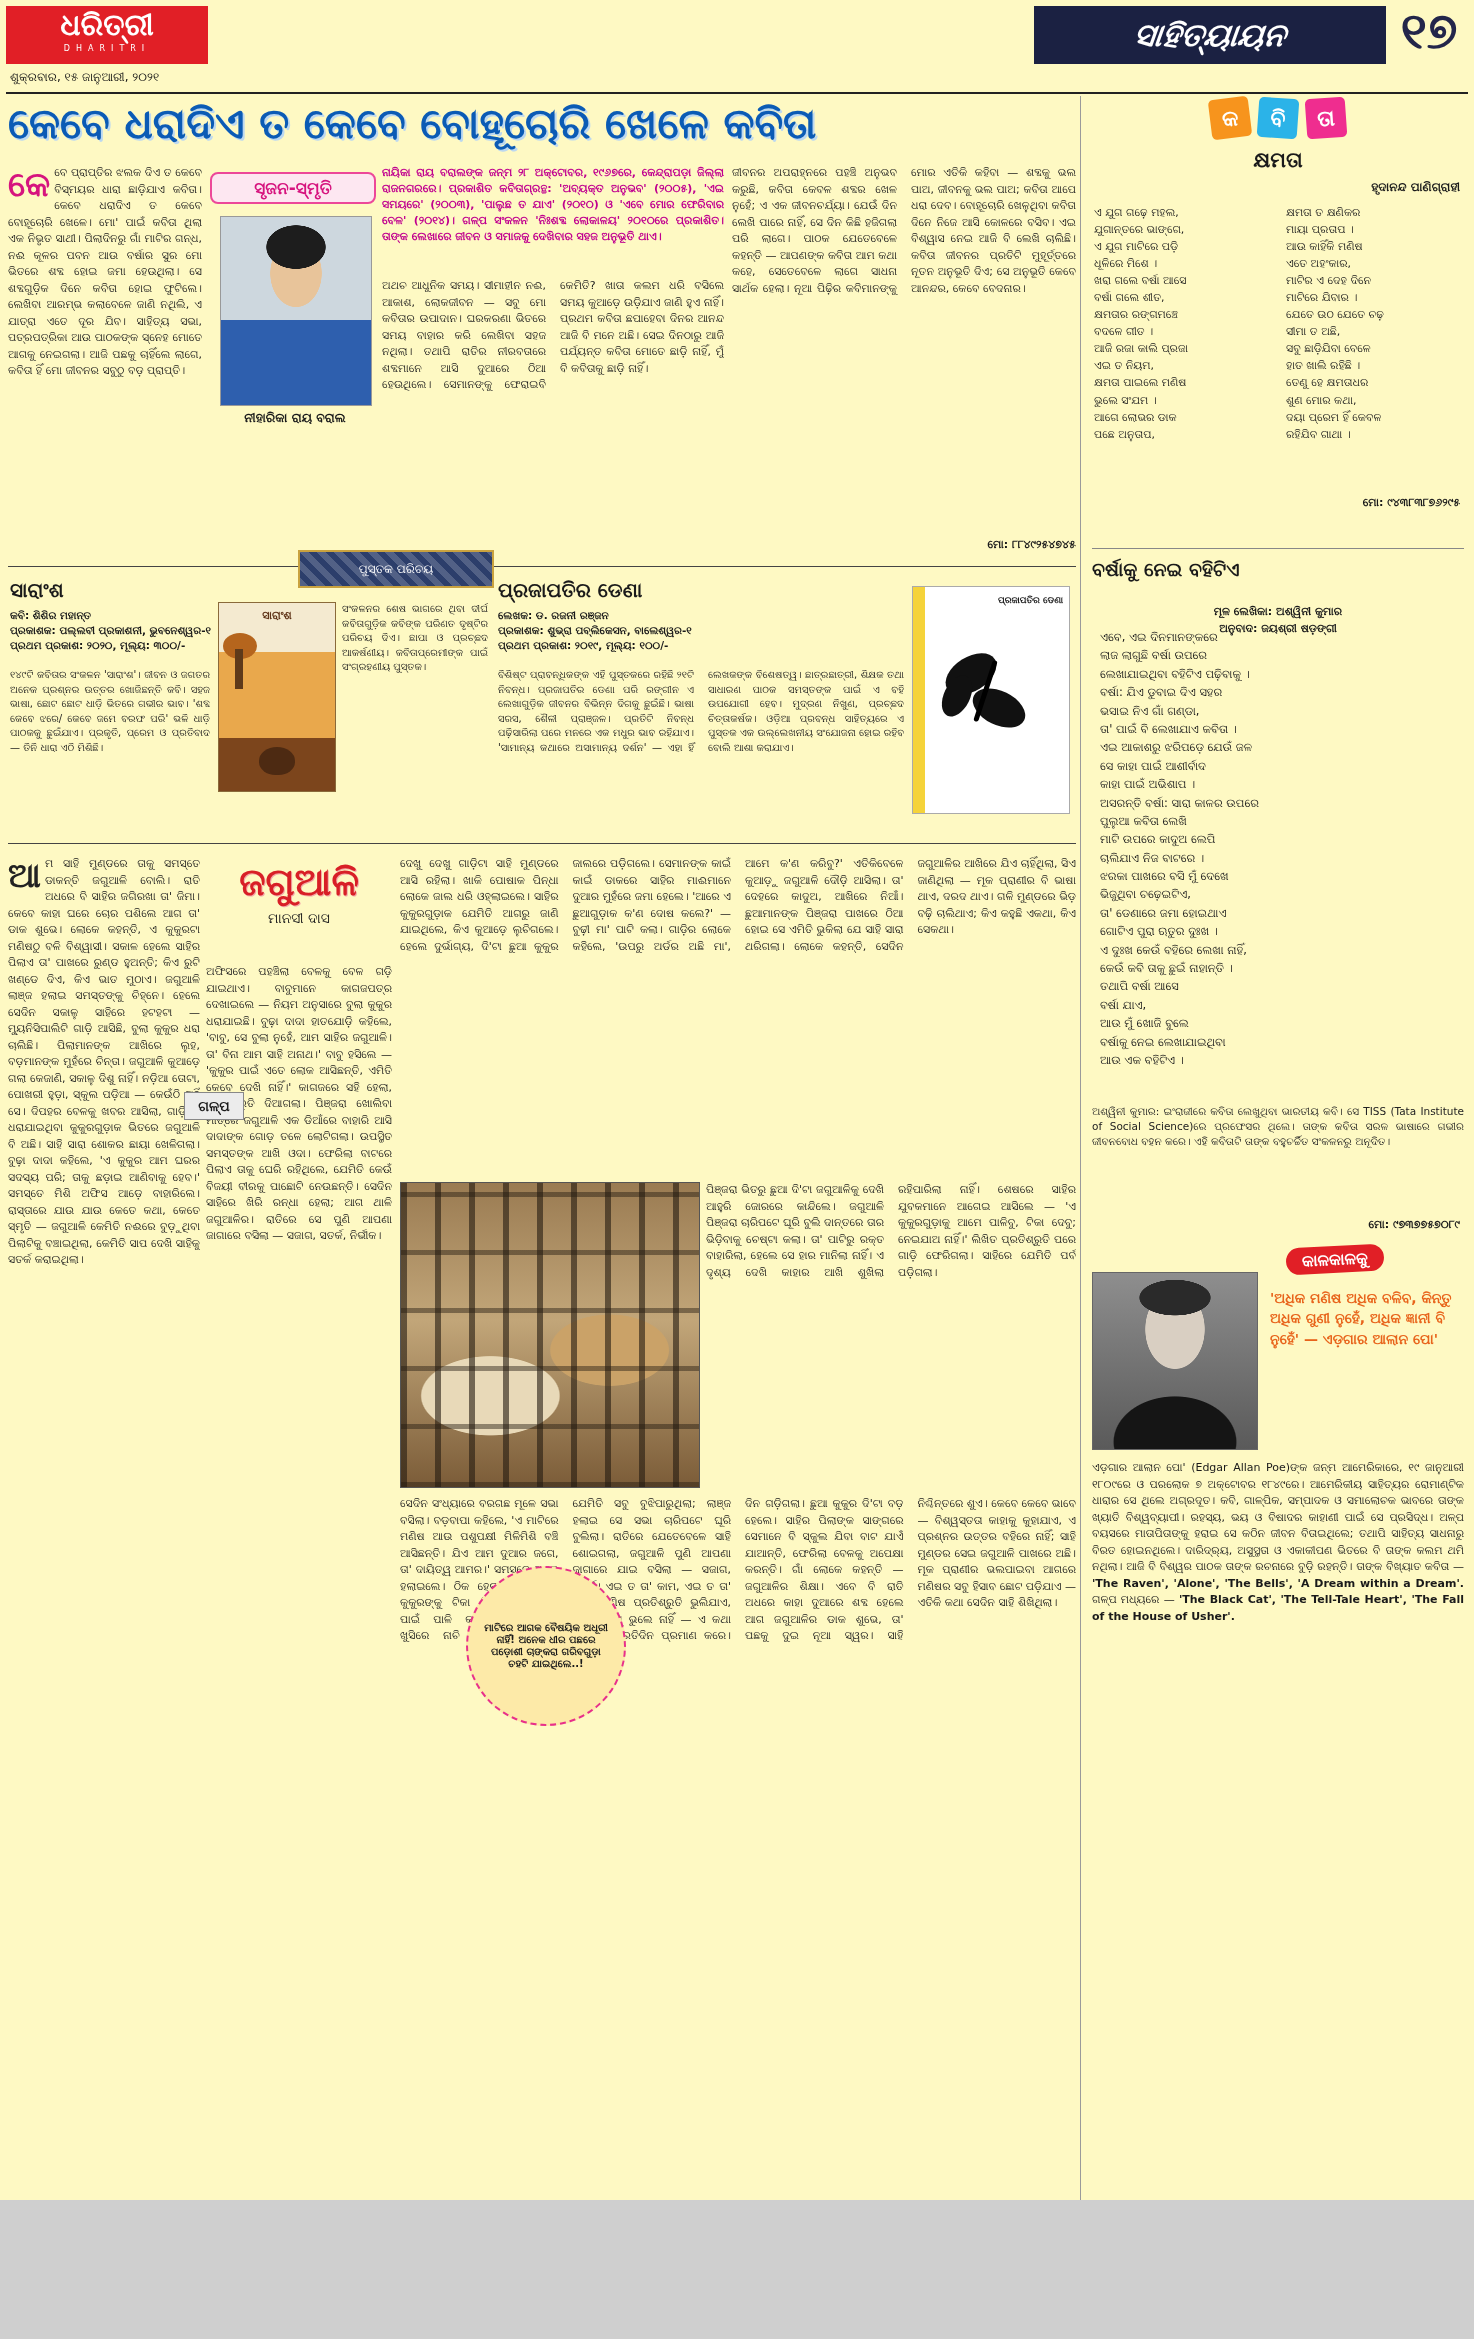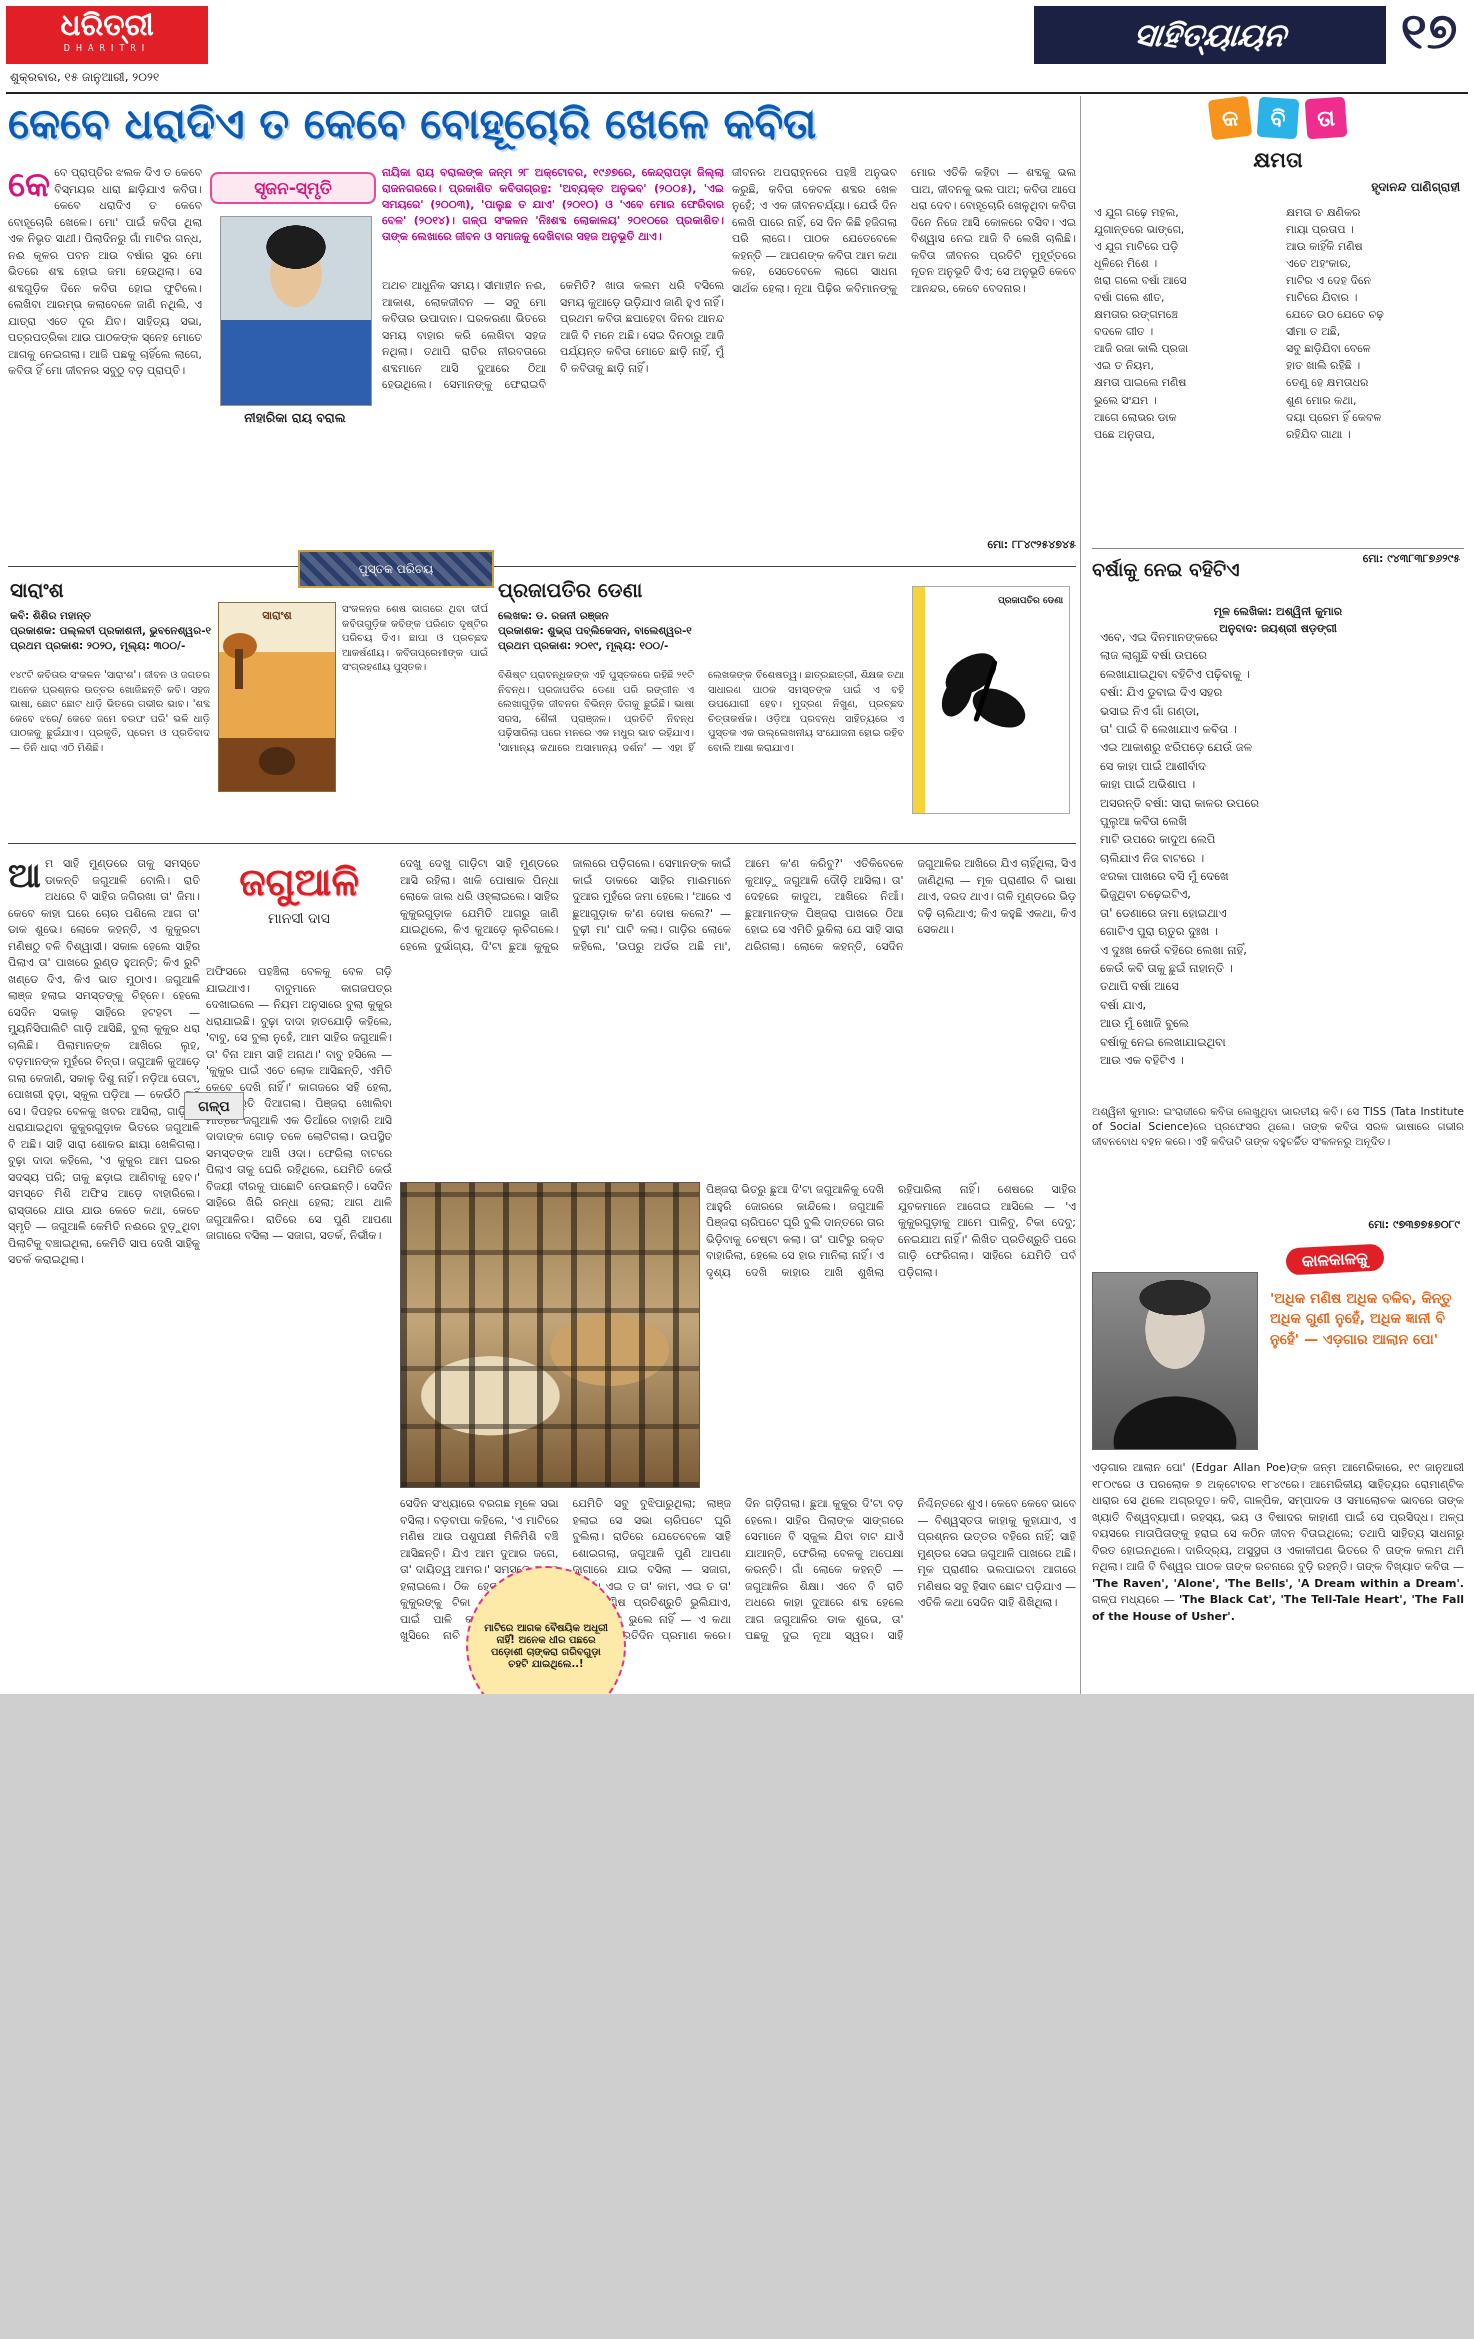--- a/index.html
+++ b/index.html
@@ -1,16 +1,16 @@
 <!DOCTYPE html>
 <html><head>
 <meta charset="utf-8">
 <style>
   html,body{margin:0;padding:0;background:#cfcfcf;}
-  .page{position:relative;width:1474px;height:1694px;background:#ffffff;margin:0 auto;
+  .page{position:relative;width:1474px;height:2200px;background:#fef9c3;margin:0 auto;
         font-family:"DejaVu Sans","Liberation Sans",sans-serif;color:#1a1a1a;overflow:hidden;}
   .abs{position:absolute;}
   .just{text-align:justify;}
   .pre{white-space:pre-line;}
   .clip{overflow:hidden;}
 
   
   .masthead{left:6px;top:6px;width:202px;height:58px;background:#e11f26;color:#fff;text-align:center;}
   .masthead .logo{font-size:30px;font-weight:bold;line-height:38px;}
   .masthead .logo-sub{font-size:8px;letter-spacing:6px;line-height:10px;}
@@ -30,21 +30,21 @@
   .kabita-row{left:1092px;top:98px;width:372px;display:flex;justify-content:center;gap:8px;}
   .kabita-letter{width:40px;height:40px;color:#fff;font-size:22px;font-weight:bold;
       display:flex;align-items:center;justify-content:center;border-radius:5px;}
   .kl-0{background:#f7941d;transform:rotate(-7deg);}
   .kl-1{background:#2bb3e8;transform:rotate(4deg);}
   .kl-2{background:#ef2d8f;transform:rotate(-4deg);}
   .poem1-title{left:1092px;top:148px;width:372px;text-align:center;font-size:21px;font-weight:bold;}
   .poem1-poet{left:1092px;top:180px;width:368px;text-align:right;font-size:12px;font-weight:bold;}
   .poem1-body{left:1094px;top:204px;width:370px;height:316px;font-size:11px;line-height:1.55;
       column-count:2;column-gap:14px;}
-  .poem1-phone{left:1092px;top:552px;width:368px;text-align:right;font-size:11px;font-weight:bold;}
+  .poem1-phone{left:1092px;top:496px;width:368px;text-align:right;font-size:11px;font-weight:bold;}
   .sb-div{left:1092px;top:548px;width:372px;border-top:1px solid #888;}
   .poem2-title{left:1092px;top:558px;width:372px;text-align:left;font-size:19px;font-weight:bold;}
   .poem2-credits{left:1092px;top:588px;width:372px;text-align:center;font-size:11px;font-weight:bold;line-height:1.5;margin-top:16px;}
   .poem2-body{left:1100px;top:628px;width:360px;height:470px;font-size:11.5px;line-height:1.6;}
   .poem2-foot{left:1092px;top:1104px;width:372px;height:110px;font-size:10.5px;line-height:1.45;color:#222;}
   .poem2-phone{left:1092px;top:1218px;width:368px;text-align:right;font-size:11px;font-weight:bold;}
 
   
   .m-col1{left:8px;top:165px;width:194px;height:398px;font-size:11px;line-height:1.5;}
   .dropcap-m{float:left;font-size:34px;line-height:34px;font-weight:bold;color:#d6147e;padding:2px 4px 0 0;}

